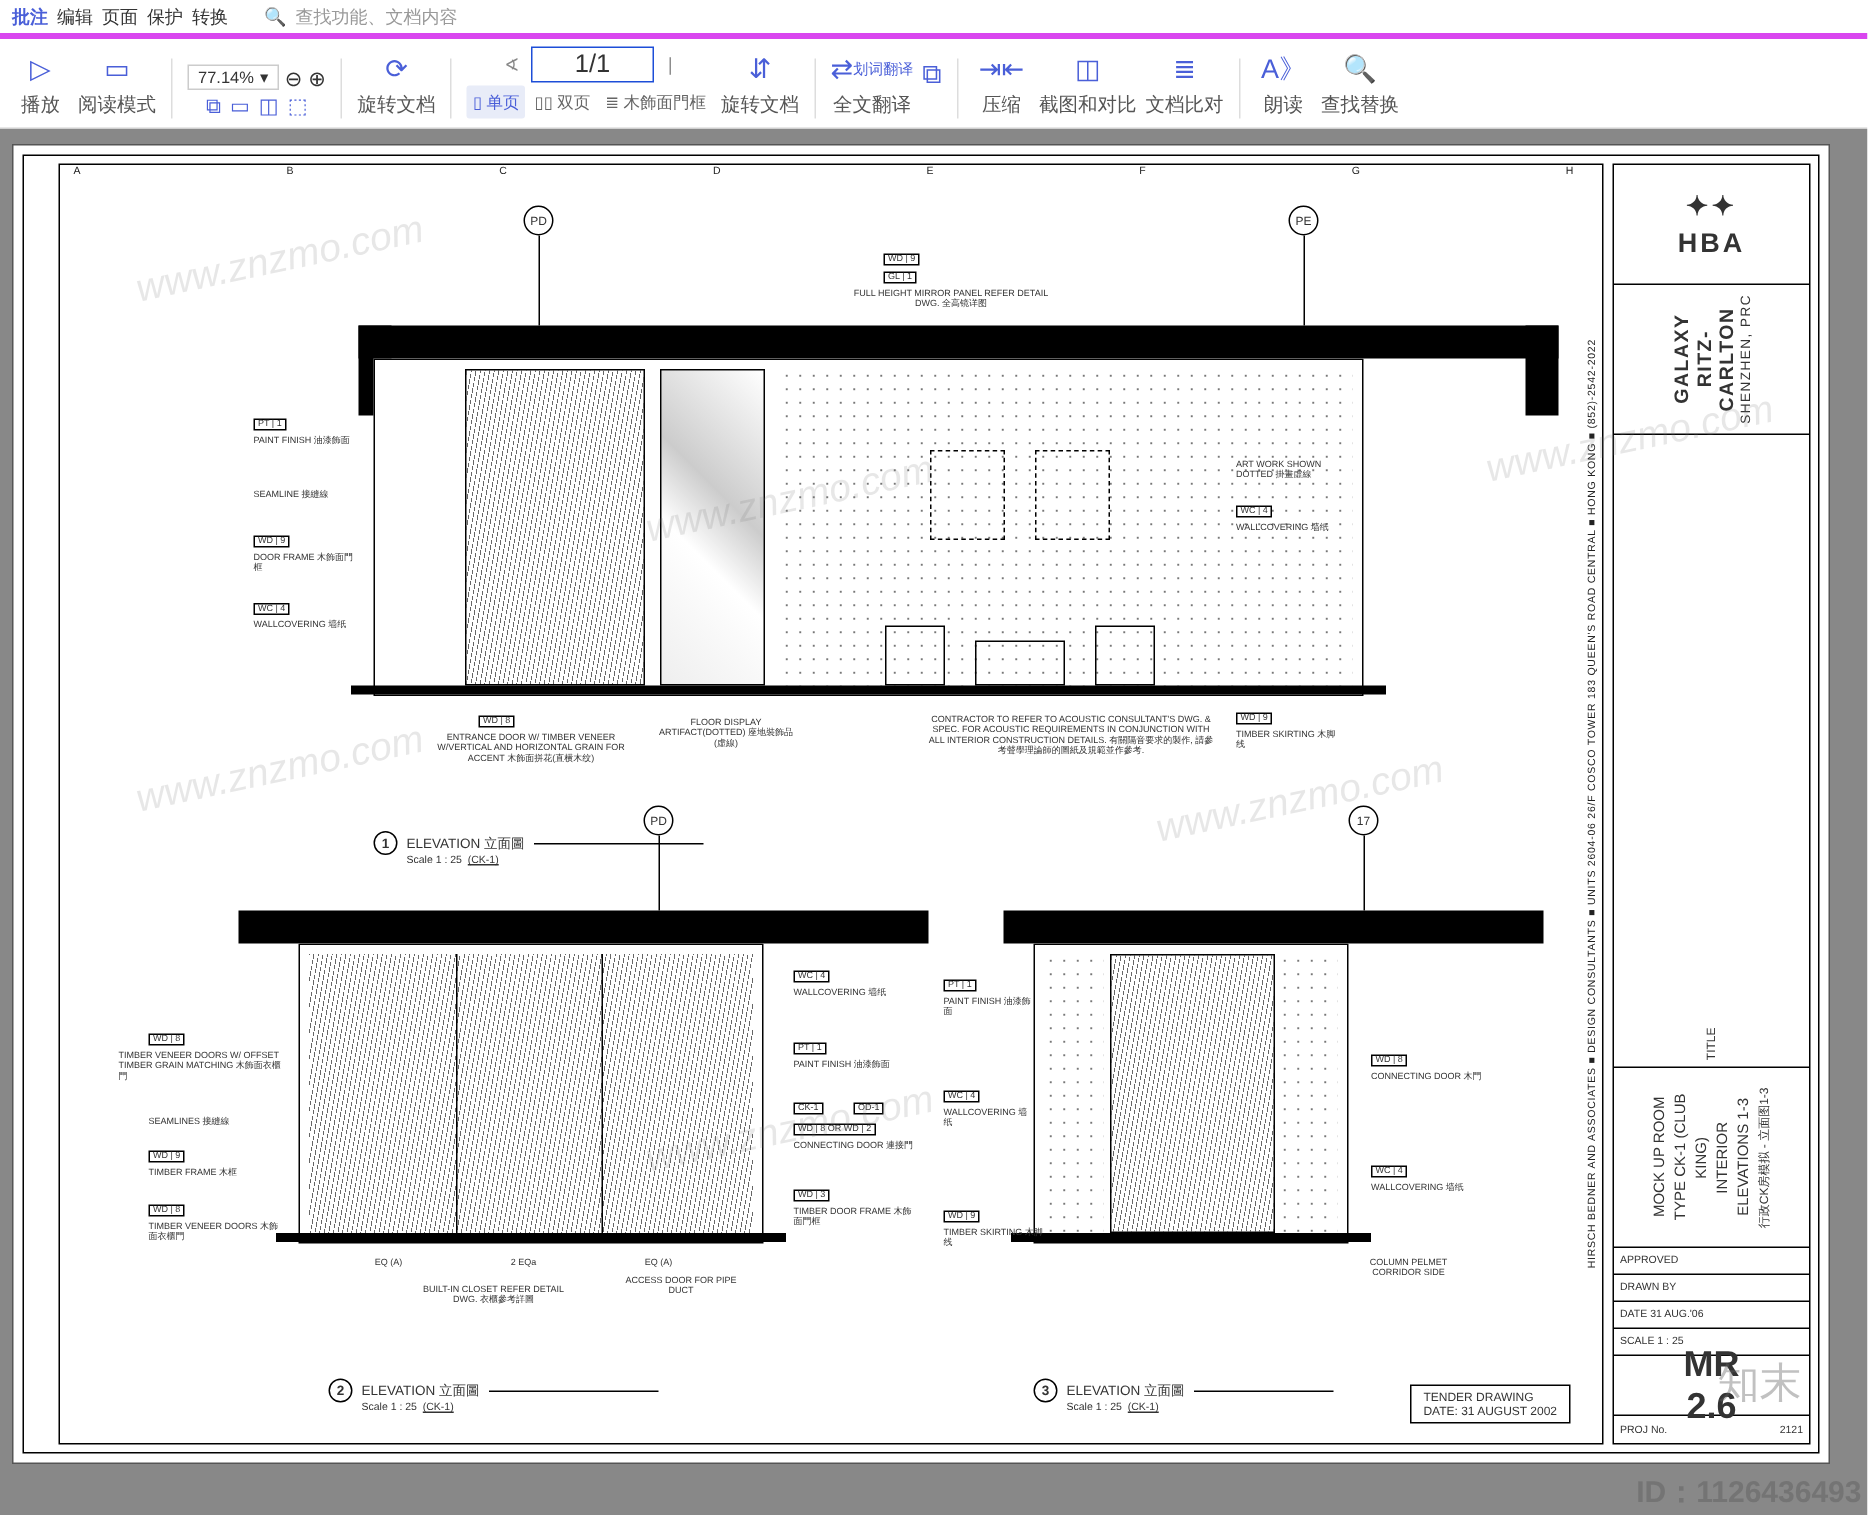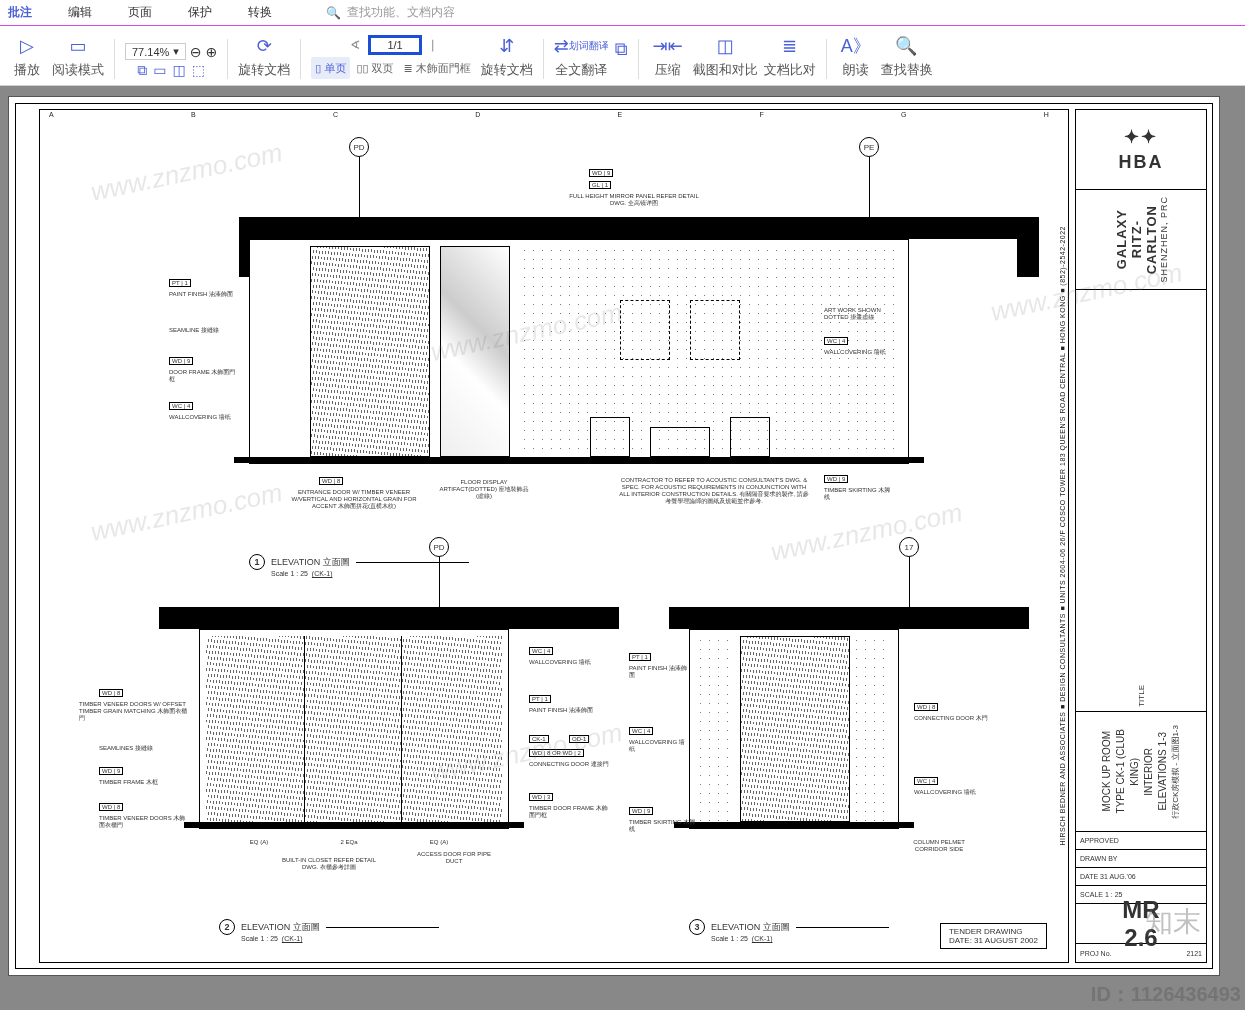--- a/index.html
+++ b/index.html
@@ -1,37 +1,37 @@
 <!DOCTYPE html>
 <html><head>
 <meta charset="utf-8">
 <style>
   * { box-sizing: border-box; margin: 0; padding: 0; }
   body { font-family: "Microsoft YaHei", "Segoe UI", sans-serif; font-size: 12px; background: #fff; color: #333; width: 1245px; }
   
   
-  .menubar { display:flex; align-items:center; height:26px; padding:0 8px; gap:36px; border-bottom:1px solid #d946ef; }
+  .menubar { display:flex; align-items:center; height:26px; padding:0 8px; gap:6px; border-bottom:4px solid #d946ef; }
   .menubar .mi { color:#333; cursor:pointer; }
   .menubar .mi.active { color:#4a5fd8; font-weight:600; }
   .menubar .search-wrap { display:flex; align-items:center; gap:6px; margin-left:18px; color:#999; }
   .menubar .sicon { color:#999; }
   
   
   .toolbar { display:flex; align-items:flex-end; height:60px; padding:4px 8px 6px; gap:6px; border-bottom:1px solid #d0d0d0; }
   .tbtn { display:flex; flex-direction:column; align-items:center; justify-content:flex-end; gap:3px; min-width:38px; height:50px; cursor:pointer; color:#555; }
   .tbtn .ic { font-size:18px; color:#4a5fd8; height:24px; display:flex; align-items:center; }
   .tbtn .lbl { font-size:13px; white-space:nowrap; }
   .sep { width:1px; height:40px; background:#ddd; margin:0 4px; }
   .zoom-group { display:flex; flex-direction:column; align-items:center; gap:2px; }
   .zoom-top { display:flex; align-items:center; gap:4px; }
   .zoomval { border:1px solid #ccc; padding:1px 6px; font-size:11px; display:flex; align-items:center; gap:4px; }
   .zoom-bottom { display:flex; gap:6px; font-size:14px; color:#4a5fd8; }
   .page-group { display:flex; flex-direction:column; align-items:center; gap:2px; }
   .page-top { display:flex; align-items:center; gap:8px; color:#888; }
-  .page-num { border:3px solid #1d4ed8; padding:1px 16px; font-size:11px; color:#333; }
+  .page-num { border:1px solid #1d4ed8; padding:1px 28px; font-size:17px; color:#333; }
   .vbtn { display:flex; align-items:center; gap:3px; height:22px; padding:0 4px; font-size:11px; cursor:pointer; color:#666; }
   .vbtn.sel { background:#e8ecf8; color:#4a5fd8; border-radius:2px; }
   .view-row { display:flex; gap:2px; }
   
   
   .docarea { background:#888; padding:10px 8px; height:924px; position:relative; }
   .page { background:#fff; width:1212px; height:880px; border:1px solid #555; position:relative; overflow:hidden; }
   .sheet-border { position:absolute; inset:6px; border:1.5px solid #000; }
   .inner-border { position:absolute; inset:12px 150px 12px 30px; border:1px solid #000; }
   

